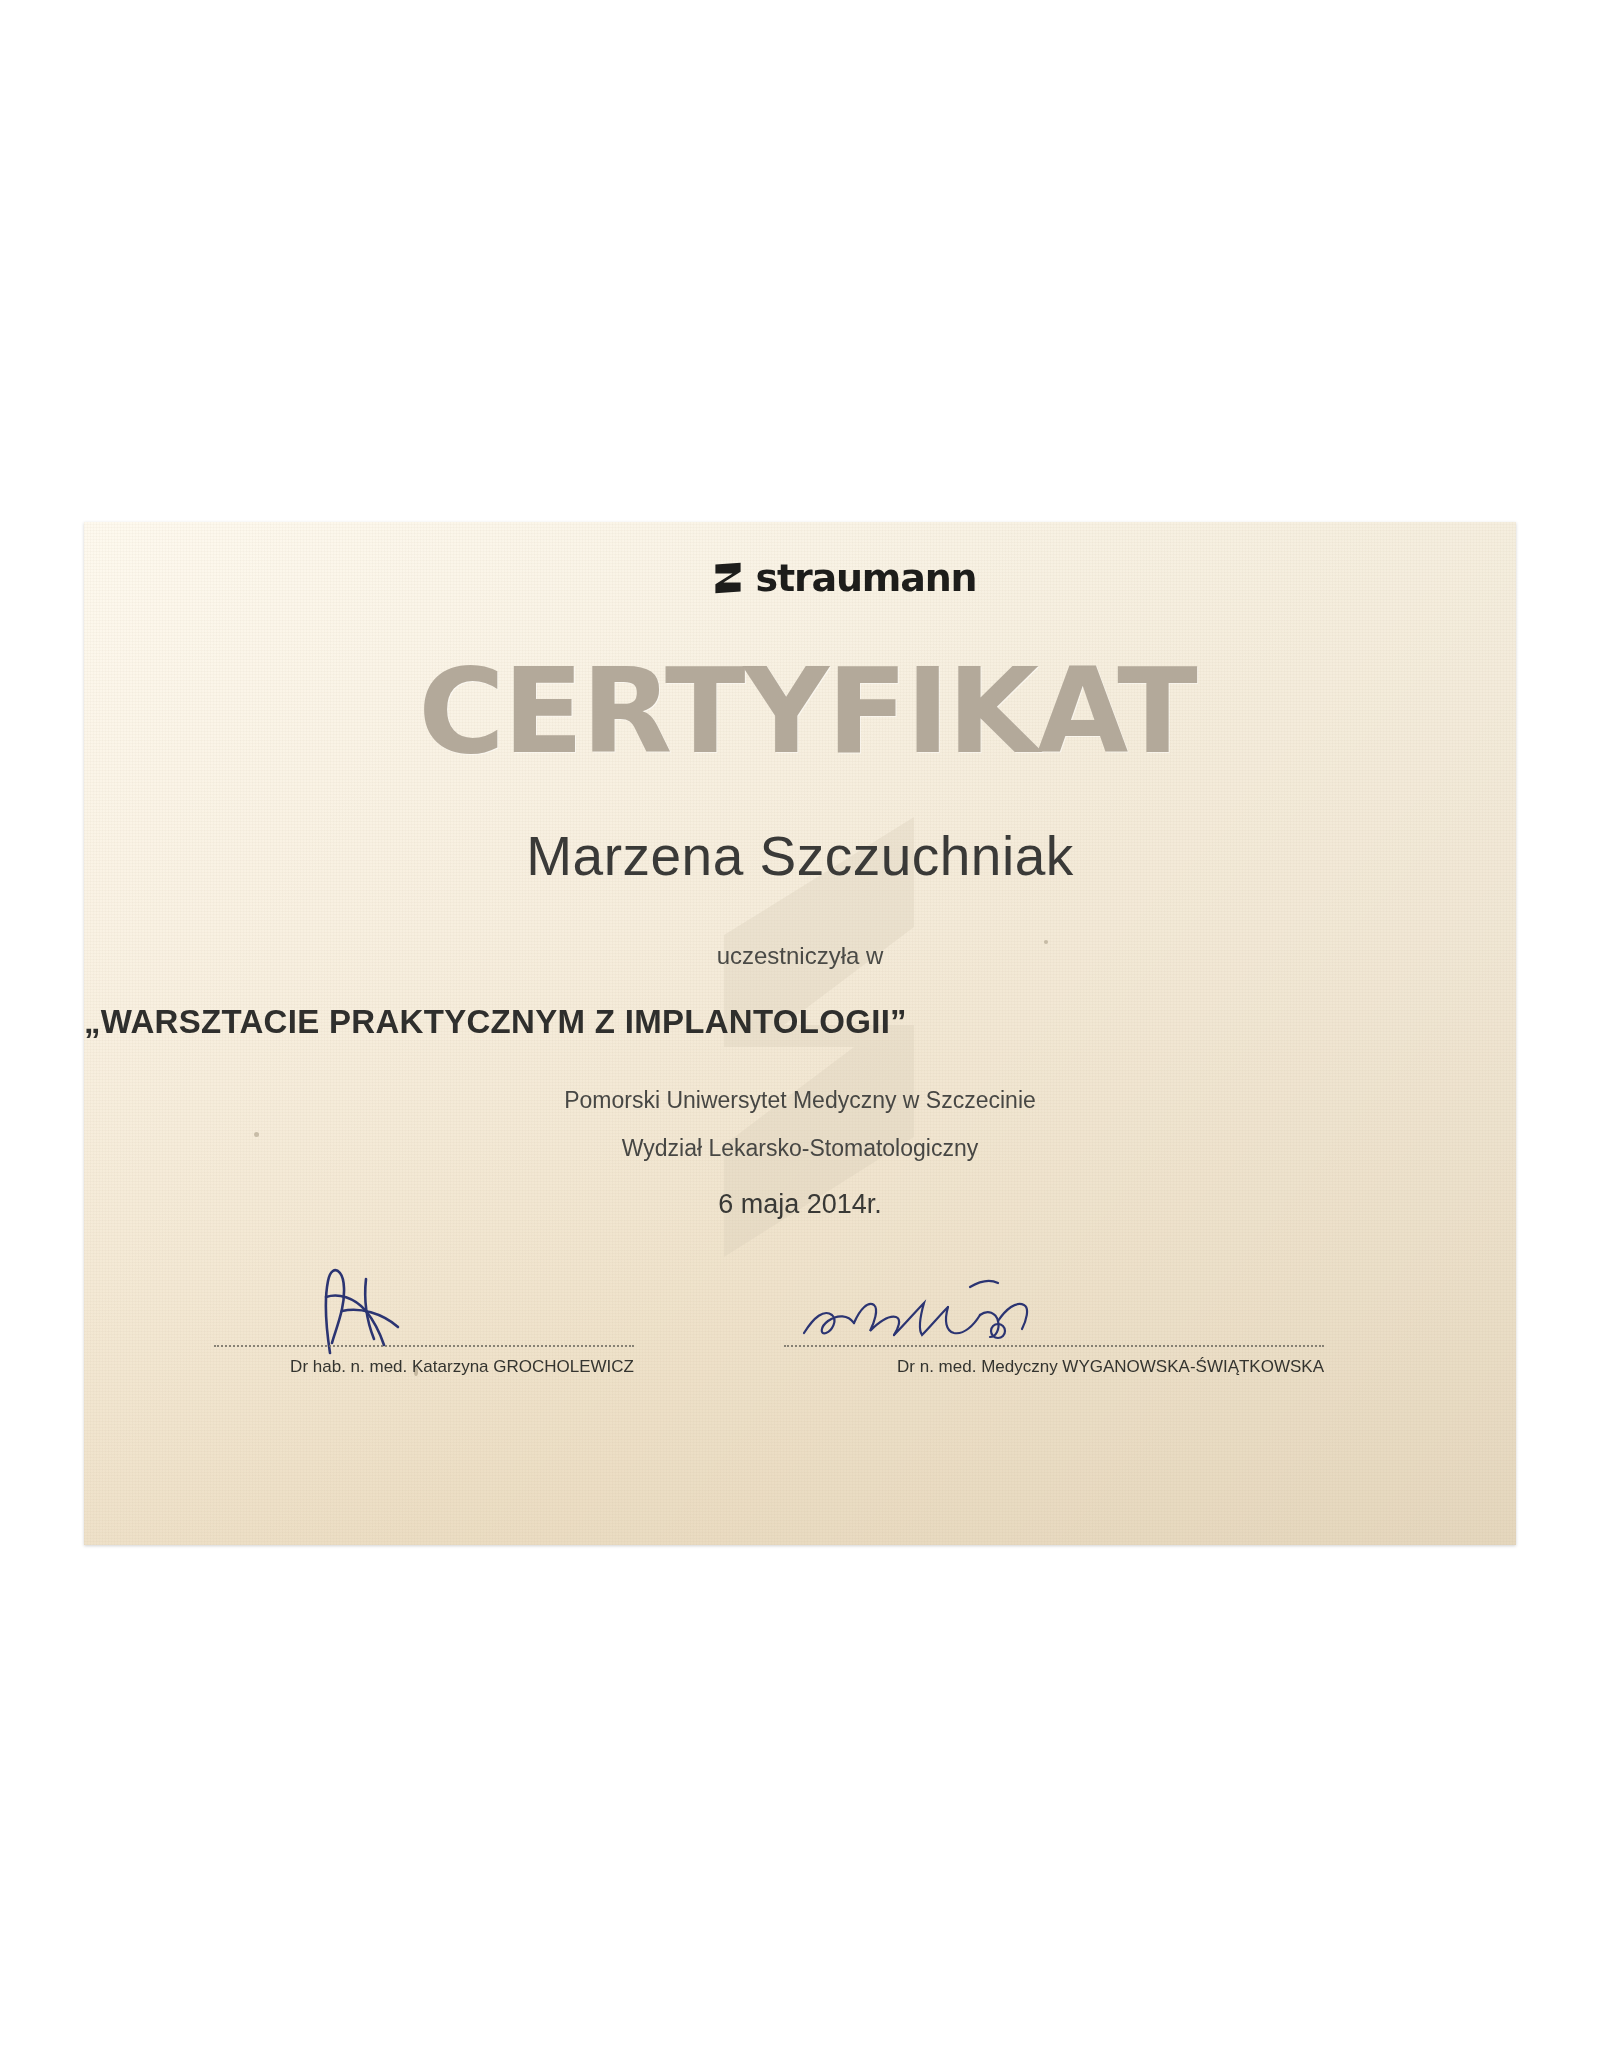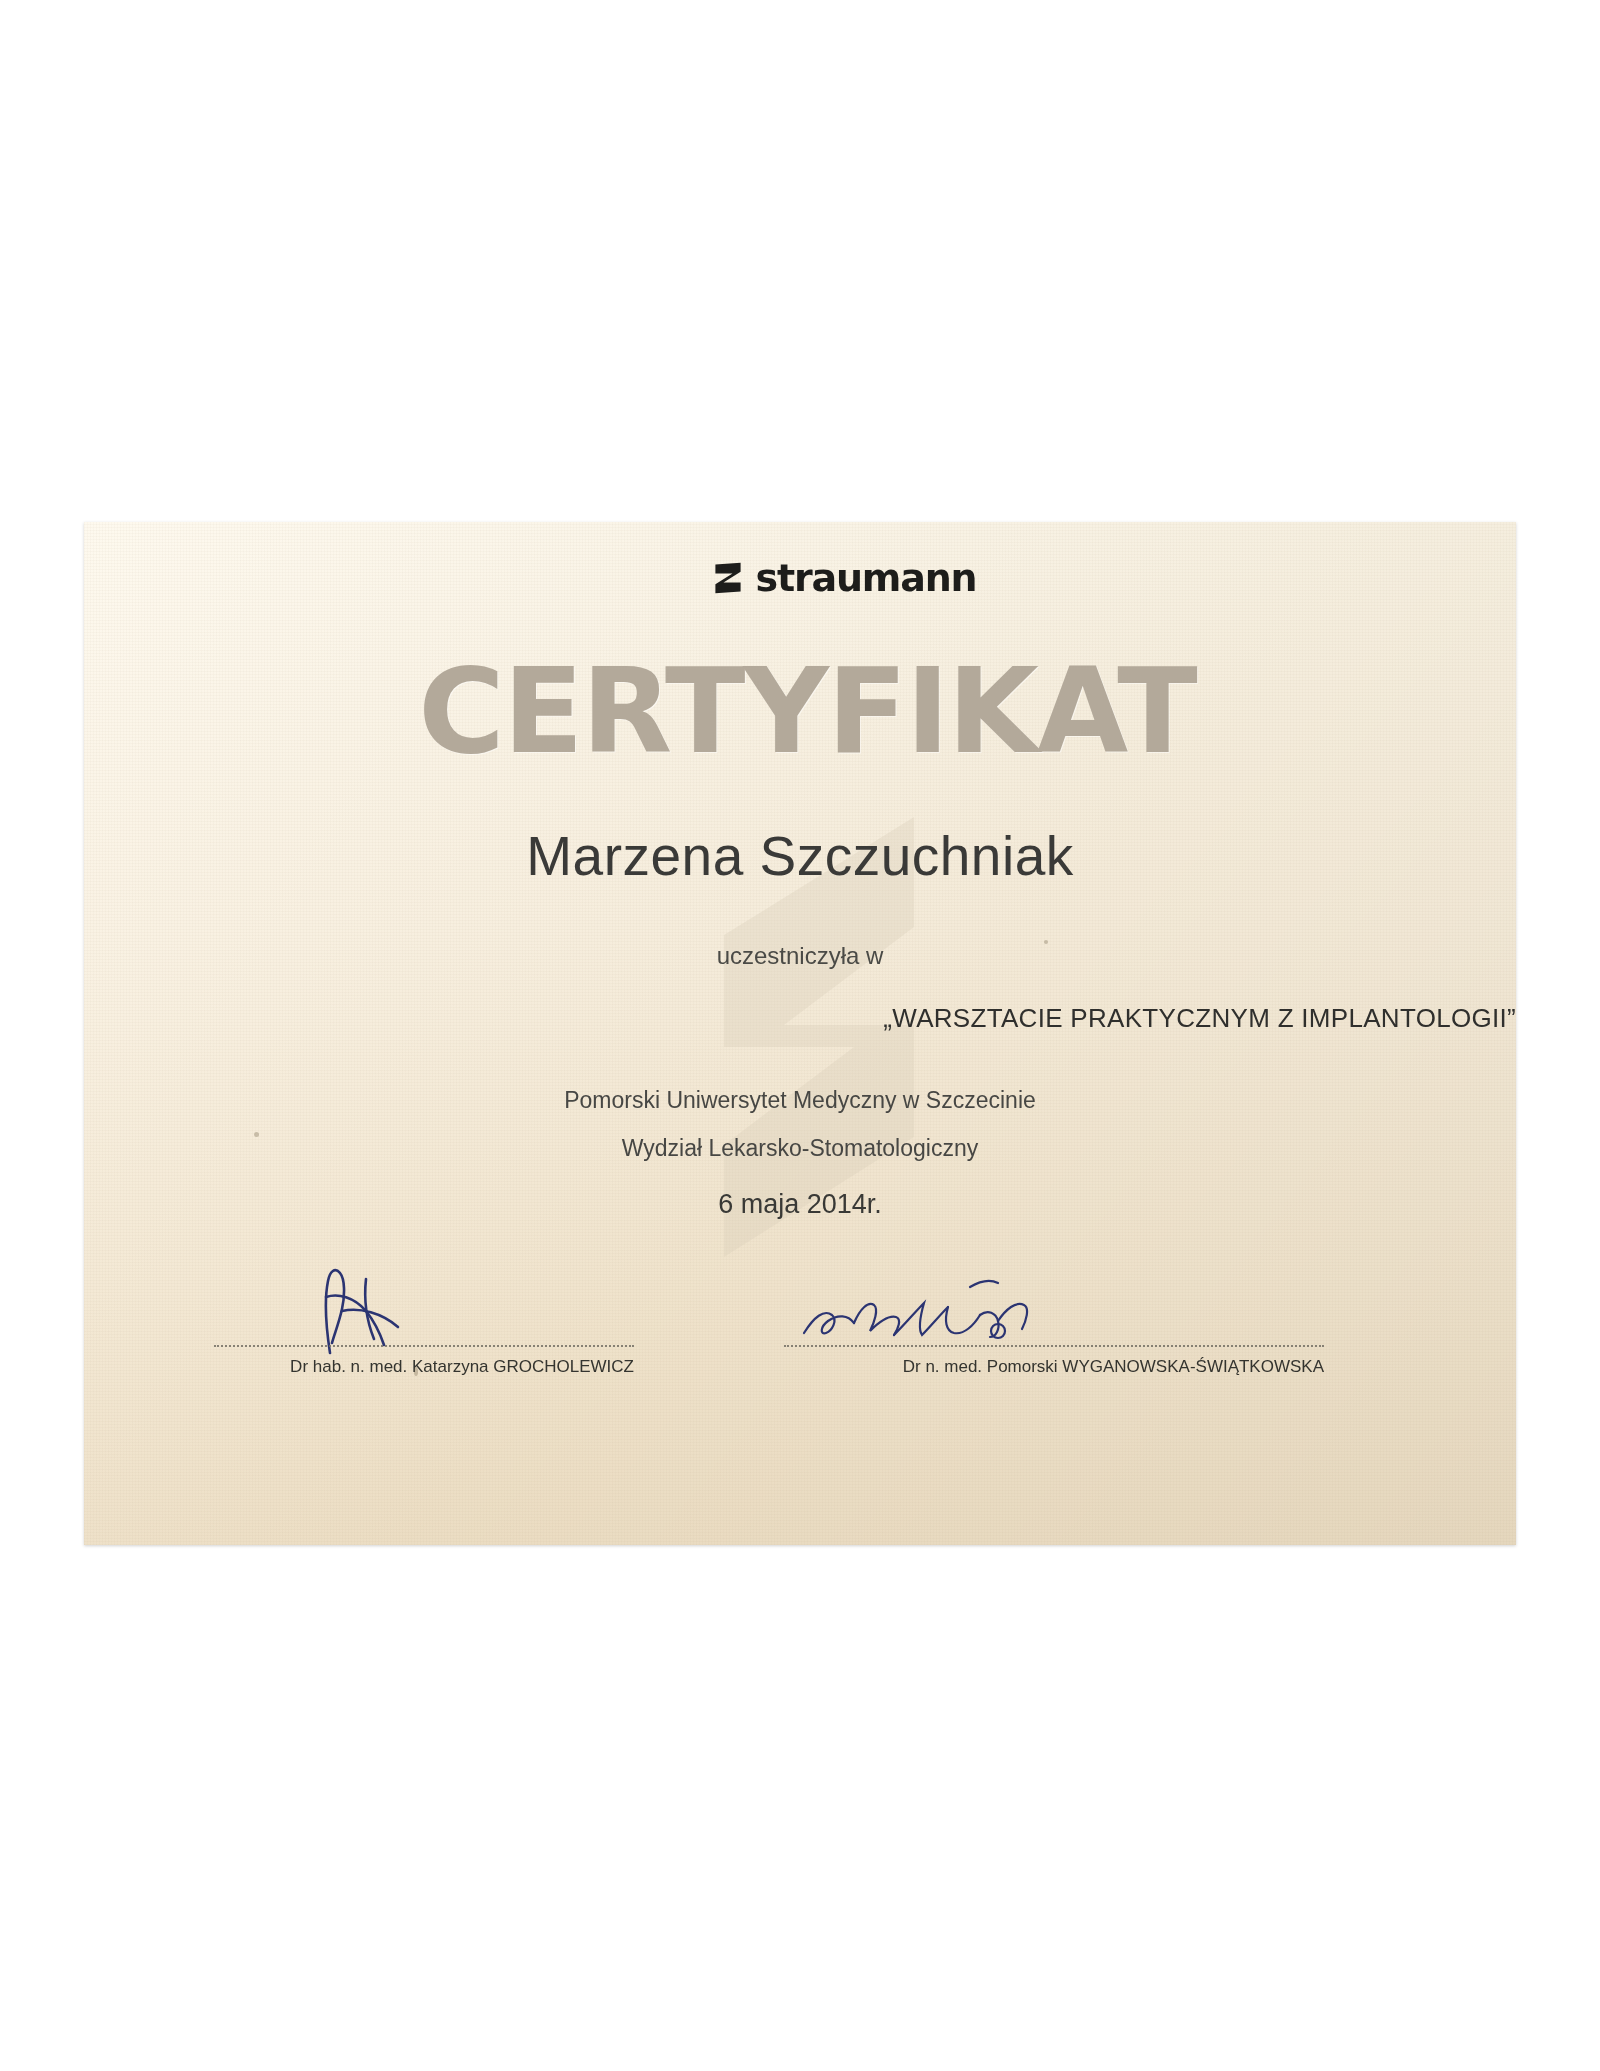--- a/index.html
+++ b/index.html
@@ -111,23 +111,23 @@
     text-align: center;
     font-size: 24px;
     color: #4a4a46;
   }
 
   #course-title {
     position: absolute;
     top: 481px;
     left: 0;
     width: 100%;
-    text-align: right;
-    font-size: 26px;
-    font-weight: normal;
+    text-align: left;
+    font-size: 33px;
+    font-weight: bold;
     color: #2f2f2d;
     letter-spacing: 0.3px;
   }
 
   #org-line-1 {
     position: absolute;
     top: 565px;
     left: 0;
     width: 100%;
     text-align: center;
@@ -248,20 +248,20 @@
         <path d="M70 66 C76 52 84 44 90 48 C95 52 90 66 86 74 C94 66 104 58 112 60 C118 62 114 72 110 78"></path>
         <path d="M110 78 C122 66 132 54 140 46 C136 60 134 72 138 78 C146 70 156 58 164 50"></path>
         <path d="M164 50 C160 64 162 74 170 76 C180 78 190 68 196 58"></path>
         <path d="M196 58 C204 52 212 56 214 64 C216 72 212 80 206 80"></path>
         <path d="M214 64 C222 52 232 44 240 48 C246 51 242 64 238 72"></path>
         <path d="M186 30 C196 24 206 22 214 26"></path>
         <circle cx="214" cy="74" r="7"></circle>
       </g>
     </svg>
     <div class="sig-line"></div>
-    <div class="sig-name">Dr n. med. Pomorski WYGANOWSKA-ŚWIĄTKOWSKA</div>
+    <div class="sig-name">Dr n. med. Medyczny WYGANOWSKA-ŚWIĄTKOWSKA</div>
   </div>
 
   <div class="speck" style="left:170px; top:610px; width:5px; height:5px;"></div>
   <div class="speck" style="left:960px; top:418px; width:4px; height:4px;"></div>
   <div class="speck" style="left:330px; top:845px; width:4px; height:9px;"></div>
 
 </div>
 
 </body></html>

